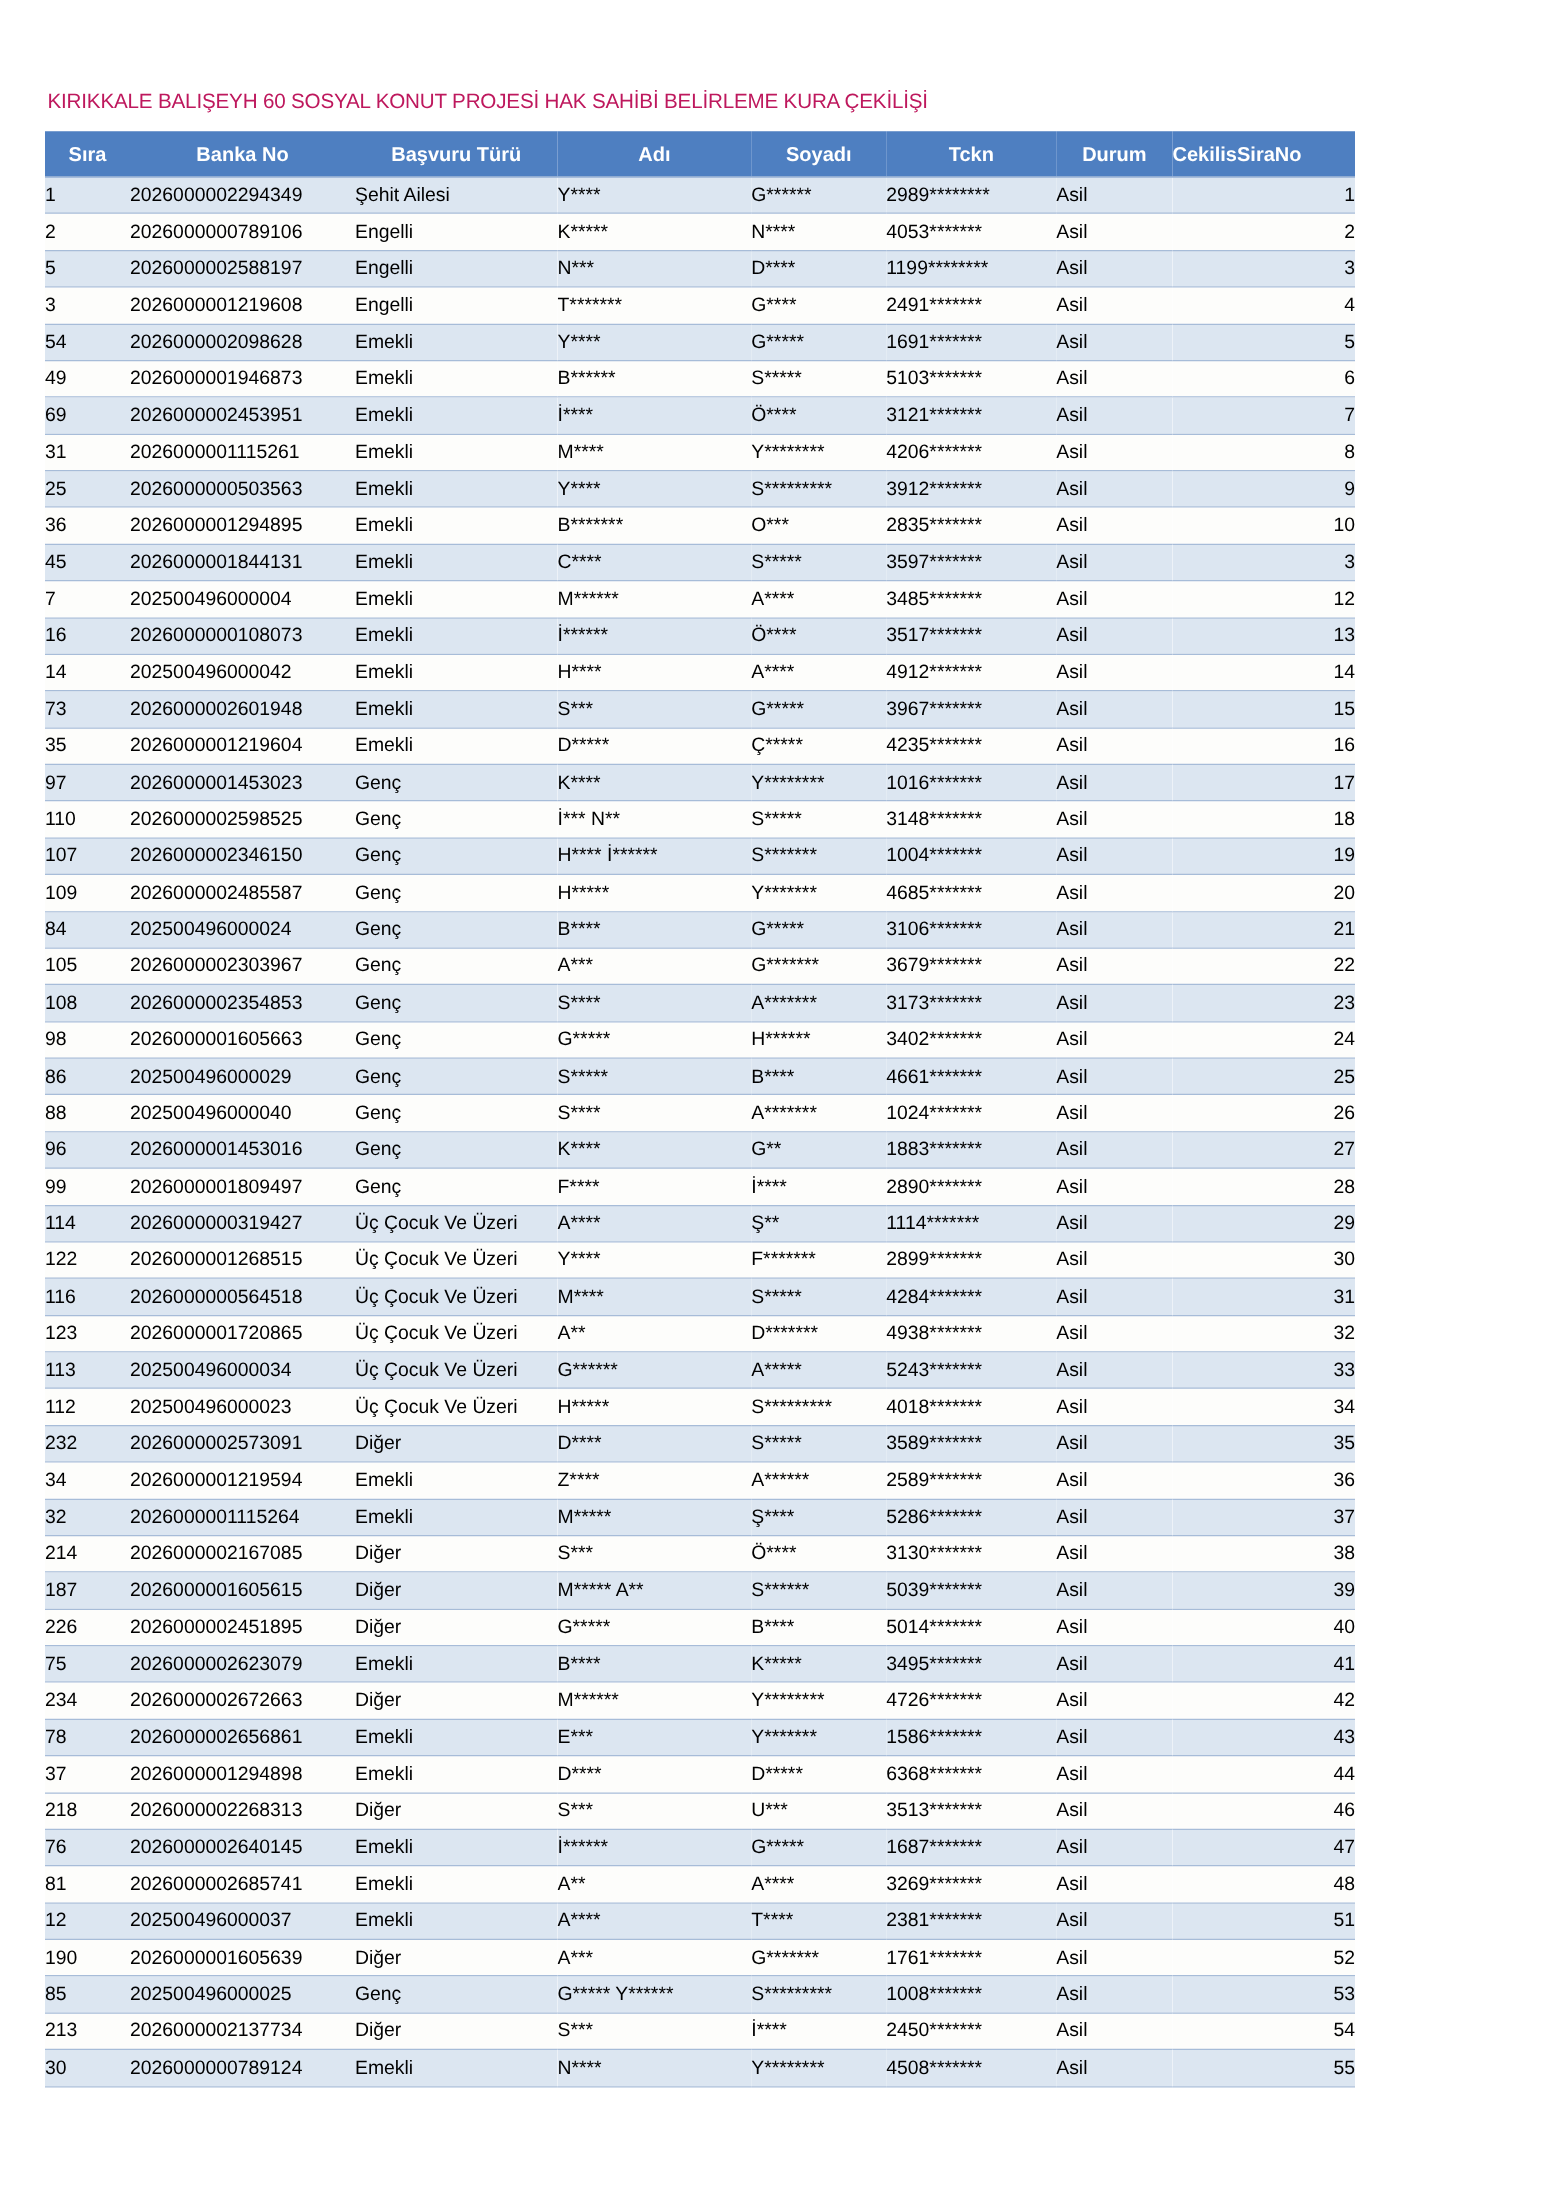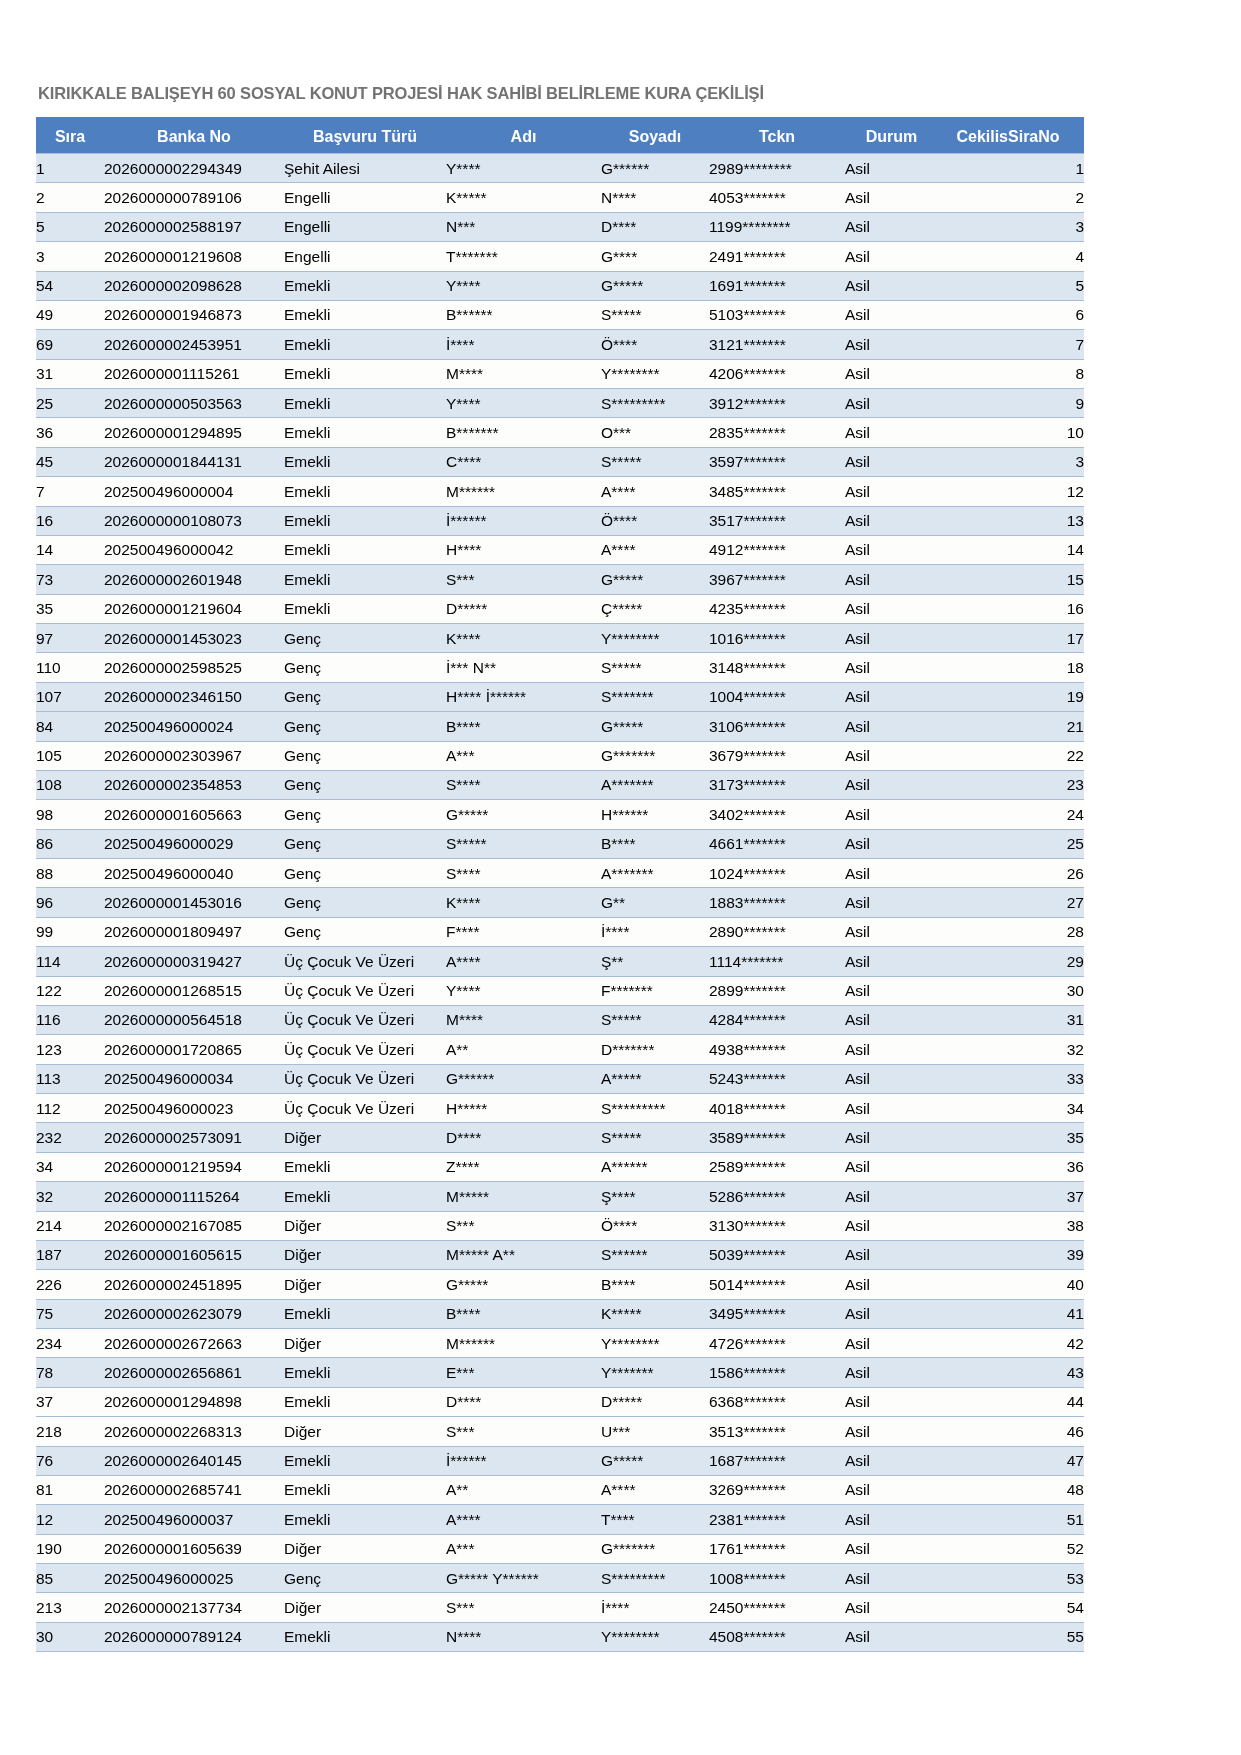--- a/index.html
+++ b/index.html
@@ -15,45 +15,45 @@
     color: #000000;
     position: relative;
     overflow: hidden;
   }
   .page {
     padding: 72px 36px 0 36px;
     box-sizing: border-box;
   }
   .doc-title {
     font-size: 16.5px;
-    font-weight: bold;
+    font-weight: normal;
     letter-spacing: -0.15px;
-    color: #737373;
-    margin: 12px 0 14px 2px;
+    color: #be185d;
+    margin: 0 0 14px 2px;
     white-space: nowrap;
   }
   table.kura {
     border-collapse: collapse;
     width: 1048px;
     table-layout: fixed;
     font-size: 15.5px;
   }
   table.kura thead th {
     background: #4e7fc1;
     color: #ffffff;
     font-weight: bold;
     font-size: 16px;
     text-align: center;
     padding: 11px 0 7px 0;
     vertical-align: bottom;
     border: none;
     white-space: nowrap;
   }
   table.kura thead th.num {
-    text-align: center;
+    text-align: left;
     padding-right: 6px;
   }
   table.kura tbody td {
     padding: 4.5px 0 4.5px 0;
     vertical-align: middle;
     border-top: 1px solid #a7bcd8;
     border-bottom: 1px solid #a7bcd8;
     white-space: nowrap;
     overflow: hidden;
     line-height: 1.25;
@@ -293,20 +293,30 @@
         <tr class="odd">
           <td class="pad-left">107</td>
           <td>2026000002346150</td>
           <td>Genç</td>
           <td>H**** İ******</td>
           <td>S*******</td>
           <td>1004*******</td>
           <td>Asil</td>
           <td class="num">19</td>
         </tr>
+        <tr class="even">
+          <td class="pad-left">109</td>
+          <td>2026000002485587</td>
+          <td>Genç</td>
+          <td>H*****</td>
+          <td>Y*******</td>
+          <td>4685*******</td>
+          <td>Asil</td>
+          <td class="num">20</td>
+        </tr>
         <tr class="odd">
           <td class="pad-left">84</td>
           <td>202500496000024</td>
           <td>Genç</td>
           <td>B****</td>
           <td>G*****</td>
           <td>3106*******</td>
           <td>Asil</td>
           <td class="num">21</td>
         </tr>

